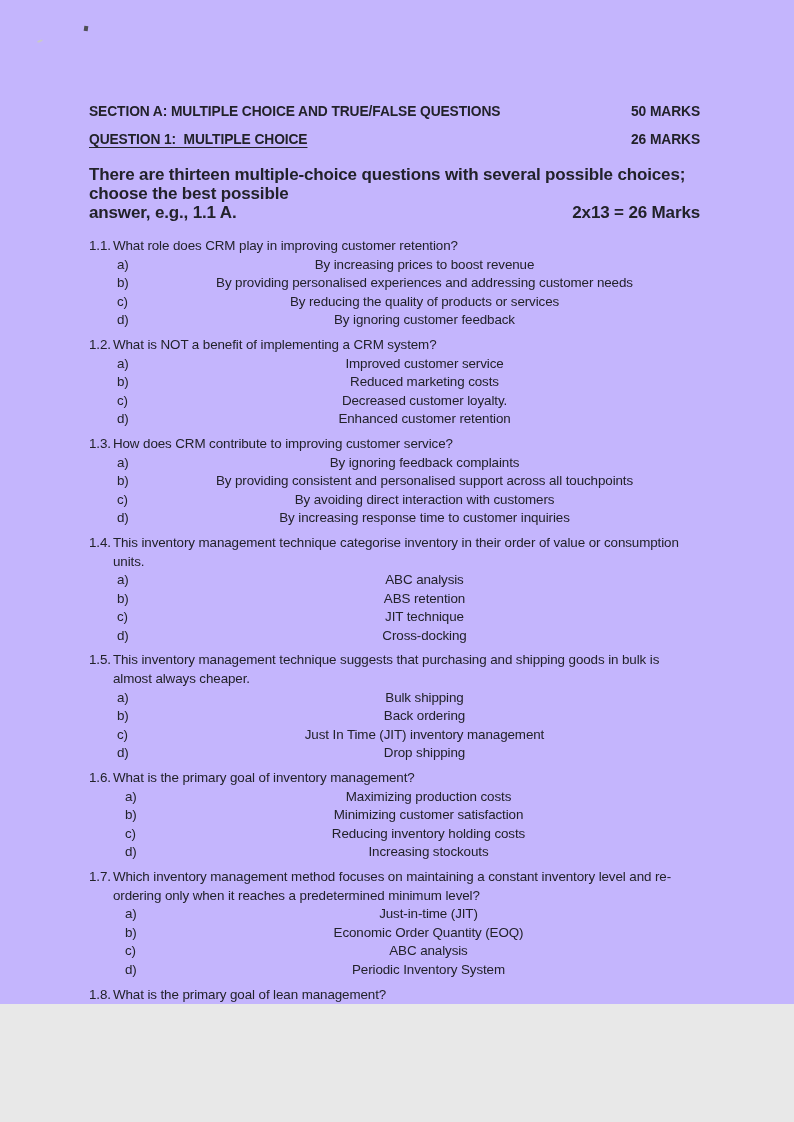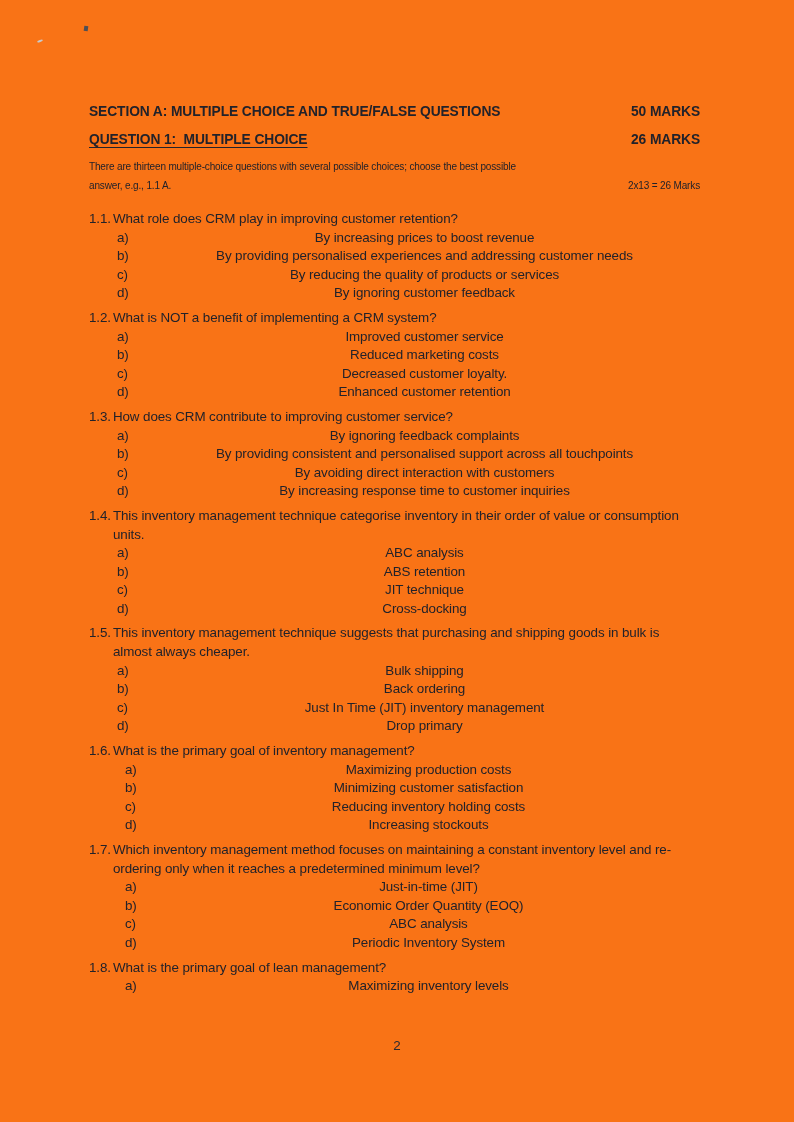--- a/index.html
+++ b/index.html
@@ -1,21 +1,21 @@
 <!DOCTYPE html>
 <html><head>
 <meta charset="utf-8">
 <style>
   * { margin: 0; padding: 0; box-sizing: border-box; }
   html, body { background: #e8e8e8; }
   .page {
     position: relative;
     width: 794px;
-    height: 1122px;
-    background: #f97316;
+    height: 1004px;
+    background: #c4b5fd;
     font-family: "Liberation Sans", sans-serif;
     color: #22222a;
     overflow: hidden;
     margin: 0 auto;
   }
   .scan-dot {
     position: absolute;
     left: 84px; top: 26px;
     width: 4px; height: 5px;
     background: #4f4f55;
@@ -44,23 +44,23 @@
     line-height: 18px;
     letter-spacing: -0.1px;
   }
   .head-row.second { margin-top: 10px; }
   .underlined {
     text-decoration: underline;
     text-underline-offset: 3px;
     white-space: pre-wrap;
   }
   .intro {
-    margin-top: 8px;
-    font-weight: normal;
-    font-size: 10px;
+    margin-top: 16px;
+    font-weight: bold;
+    font-size: 17px;
     line-height: 19px;
     letter-spacing: -0.15px;
   }
   .intro-line2 {
     display: flex;
     justify-content: space-between;
     align-items: baseline;
     gap: 12px;
   }
   .questions {
@@ -225,21 +225,21 @@
           <div class="option">
             <span class="opt-letter">b)</span>
             <span class="opt-text">Back ordering</span>
           </div>
           <div class="option">
             <span class="opt-letter">c)</span>
             <span class="opt-text">Just In Time (JIT) inventory management</span>
           </div>
           <div class="option">
             <span class="opt-letter">d)</span>
-            <span class="opt-text">Drop primary</span>
+            <span class="opt-text">Drop shipping</span>
           </div>
         </div>
         <div class="question gap-before indent2">
           <div class="q-row">
             <span class="q-num">1.6.</span>
             <div class="q-text">What is the primary goal of inventory management?</div>
           </div>
           <div class="option">
             <span class="opt-letter">a)</span>
             <span class="opt-text">Maximizing production costs</span>

